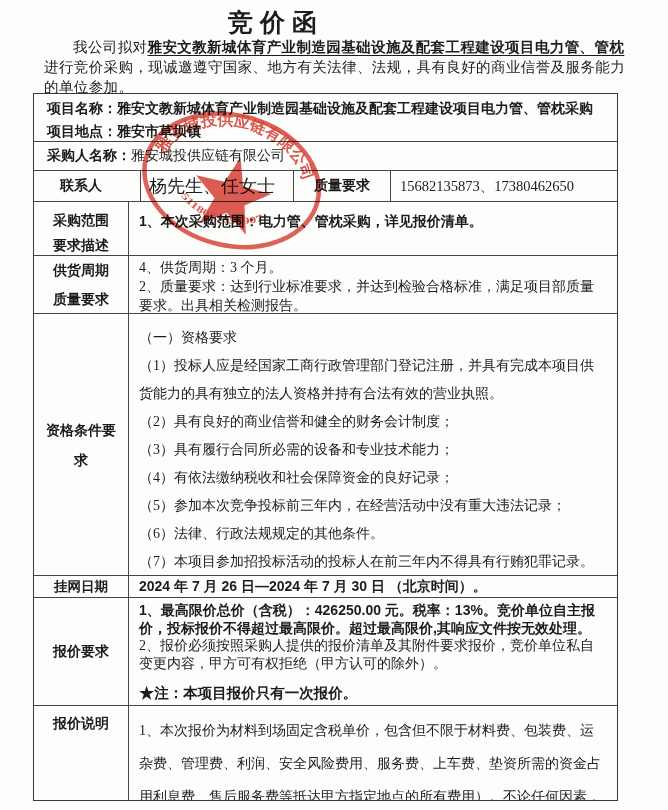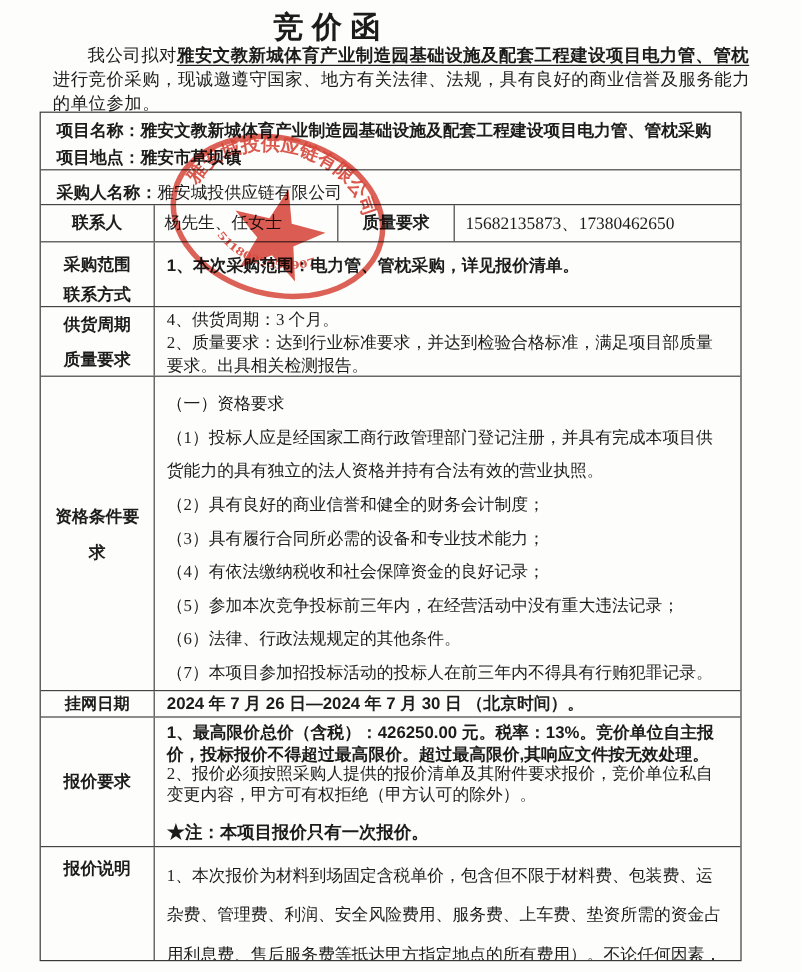--- a/index.html
+++ b/index.html
@@ -38,25 +38,25 @@
   .lbl{
     width:94px;flex:none;display:flex;flex-direction:column;
     align-items:center;justify-content:center;
     font-family:"Liberation Sans", sans-serif;font-weight:700;
     font-size:14px;text-align:right;
   }
   .val{flex:1;padding:0 10px;box-sizing:border-box;font-size:14px;}
   .bold-sans{font-family:"Liberation Sans", sans-serif;font-weight:700;}
   .r1{height:47px;}
   .r1 .val{padding:3px 13px;line-height:23px;}
-  .r2{height:29px;align-items:flex-end;}
+  .r2{height:29px;}
   .r2 .val{display:flex;align-items:center;padding:0 13px;}
   .r3{height:31px;}
   .r3 .c{display:flex;align-items:center;}
-  .c-name{width:153px;flex:none;padding:0 8px;box-sizing:border-box;font-size:14px;}
+  .c-name{width:153px;flex:none;padding:0 8px;box-sizing:border-box;font-size:18px;margin-left:12px;}
   .c-method{width:97px;flex:none;justify-content:center;}
   .c-phone{flex:1;padding:0 9px;box-sizing:border-box;font-size:14.5px;}
   .r4{height:54px;}
   .r4 .lbl{line-height:25px;justify-content:flex-start;padding-top:6px;}
   .r4 .val{padding-top:9px;line-height:20px;}
   .r5{height:58px;}
   .r5 .lbl{line-height:29px;}
   .r5 .val{padding-top:2px;line-height:19px;}
   .r6{height:262px;}
   .r6 .lbl{line-height:30px;}
@@ -106,21 +106,21 @@
   <div class="r r3">
     <div class="c lbl">联系人</div>
     <div class="c c-name">杨先生、任女士</div>
     <div class="c lbl c-method">质量要求</div>
     <div class="c c-phone">15682135873、17380462650</div>
   </div>
 
   <div class="r r4">
     <div class="c lbl">
       <span>采购范围</span>
-      <span>联系方式</span>
+      <span>要求描述</span>
     </div>
     <div class="c val bold-sans">1、本次采购范围：电力管、管枕采购，详见报价清单。</div>
   </div>
 
   <div class="r r5">
     <div class="c lbl">
       <span>供货周期</span>
       <span>质量要求</span>
     </div>
     <div class="c val">

